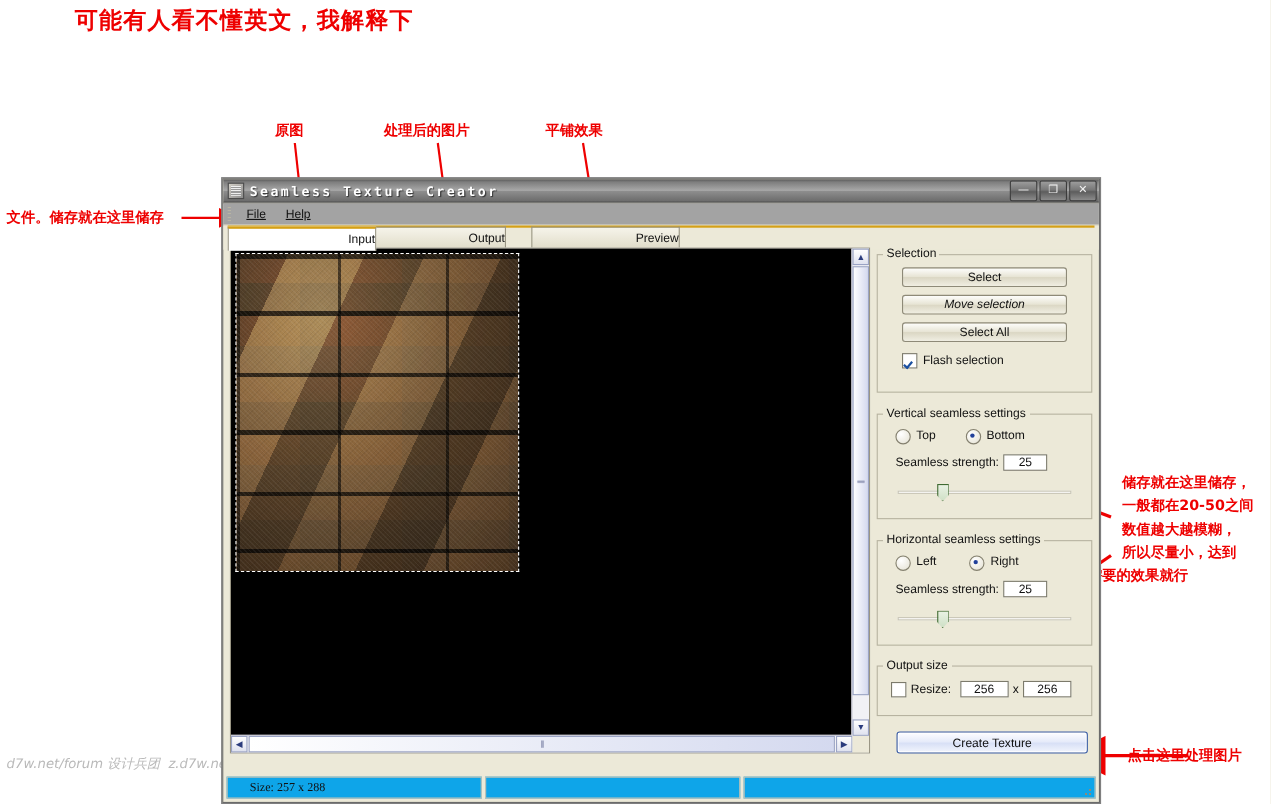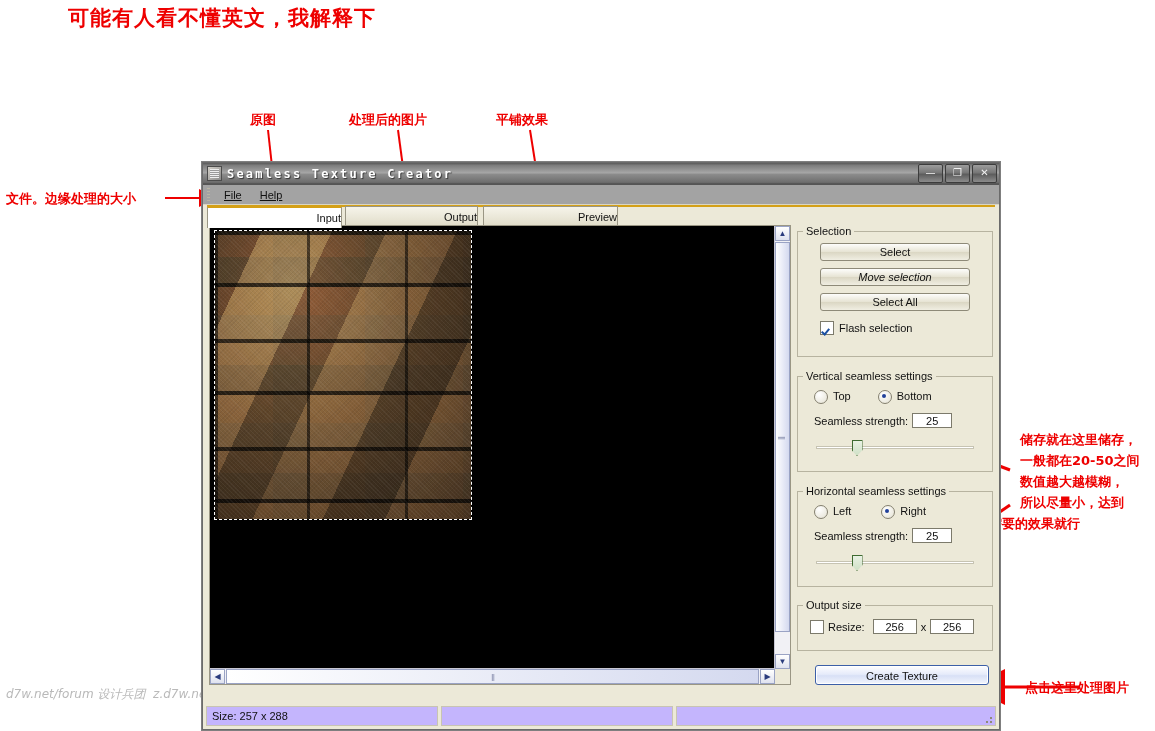--- a/index.html
+++ b/index.html
@@ -77,21 +77,21 @@
     border:1px solid #9a9684;border-bottom:none;box-sizing:border-box;
   }
   .tab.inactive{
     background:linear-gradient(to bottom,#f6f4ea,#dfdbc7);
   }
   .tab.active{
     background:#ffffff;border-color:#9a9684;border-top:2px solid #d4a017;
     z-index:3;height:22px;
   }
   #tab-input{left:4px;width:135px;}
-  #tab-output{left:142px;width:133px;}
+  #tab-output{left:124px;width:133px;}
   #tab-preview{left:280px;width:135px;}
   
   .client{position:absolute;left:3px;top:62px;right:3px;bottom:44px;}
   .canvas-pane{
     position:absolute;left:3px;top:0;width:582px;bottom:0;
     border:1px solid #9a9684;background:#ffffff;box-sizing:border-box;
   }
   .canvas-inner{
     position:absolute;left:0;top:0;right:15px;bottom:15px;background:#000000;overflow:hidden;
   }
@@ -188,22 +188,22 @@
     border:1px solid #3c5fa8;border-radius:3px;
     font-size:11px;color:#111;line-height:18px;text-align:center;cursor:pointer;
     box-shadow:0 0 0 1px #fff inset;
     font-family:"Liberation Sans",sans-serif;
   }
   
   .statusbar{
     position:absolute;left:3px;right:3px;bottom:3px;height:20px;display:flex;gap:3px;
   }
   .sb-cell{
-    border:1px solid #c8c4b2;background:#c4b5fd;box-sizing:border-box;
-    font-size:11px;color:#111;line-height:18px;padding-left:5px;
+    border:1px solid #c8c4b2;background:#0ea5e9;box-sizing:border-box;
+    font-size:11px;color:#111;line-height:18px;padding-left:20px;font-family:Liberation Serif, serif;
   }
   #status-size{width:232px;}
   #status-mid{width:232px;}
   #status-right{flex:1;position:relative;}
   .resize-grip{
     position:absolute;right:2px;bottom:1px;width:10px;height:10px;
     background-image:
       radial-gradient(circle at 8px 8px,#8e8a78 1px,transparent 1px),
       radial-gradient(circle at 4px 8px,#8e8a78 1px,transparent 1px),
       radial-gradient(circle at 8px 4px,#8e8a78 1px,transparent 1px);
@@ -236,21 +236,21 @@
   <line x1="530" y1="130" x2="543" y2="212" stroke="#ee0000" stroke-width="2" marker-end="url(#ahb)"></line>
 
   <line x1="1010" y1="470" x2="925" y2="438" stroke="#ee0000" stroke-width="3" marker-end="url(#ahb)"></line>
 
   <line x1="1010" y1="505" x2="915" y2="570" stroke="#ee0000" stroke-width="3" marker-end="url(#ahb)"></line>
 
   <line x1="1080" y1="687" x2="975" y2="687" stroke="#ee0000" stroke-width="3" marker-end="url(#ahb)"></line>
 </svg>
 
 <div class="anno anno-title">可能有人看不懂英文，我解释下</div>
-<div class="anno anno-sm" style="left:6px;top:190px;">文件。边缘处理的大小</div>
+<div class="anno anno-sm" style="left:6px;top:190px;">文件。储存就在这里储存</div>
 <div class="anno anno-sm" style="left:250px;top:111px;">原图</div>
 <div class="anno anno-sm" style="left:349px;top:111px;">处理后的图片</div>
 <div class="anno anno-sm" style="left:496px;top:111px;">平铺效果</div>
 <div class="anno anno-sm" style="left:1020px;top:431px;">储存就在这里储存，</div>
 <div class="anno anno-sm" style="left:1020px;top:452px;">一般都在20-50之间</div>
 <div class="anno anno-sm" style="left:1020px;top:473px;">数值越大越模糊，</div>
 <div class="anno anno-sm" style="left:1020px;top:494px;">所以尽量小，达到</div>
 <div class="anno anno-sm" style="left:976px;top:515px;">你需要的效果就行</div>
 <div class="anno anno-sm" style="left:1025px;top:679px;">点击这里处理图片</div>
 

